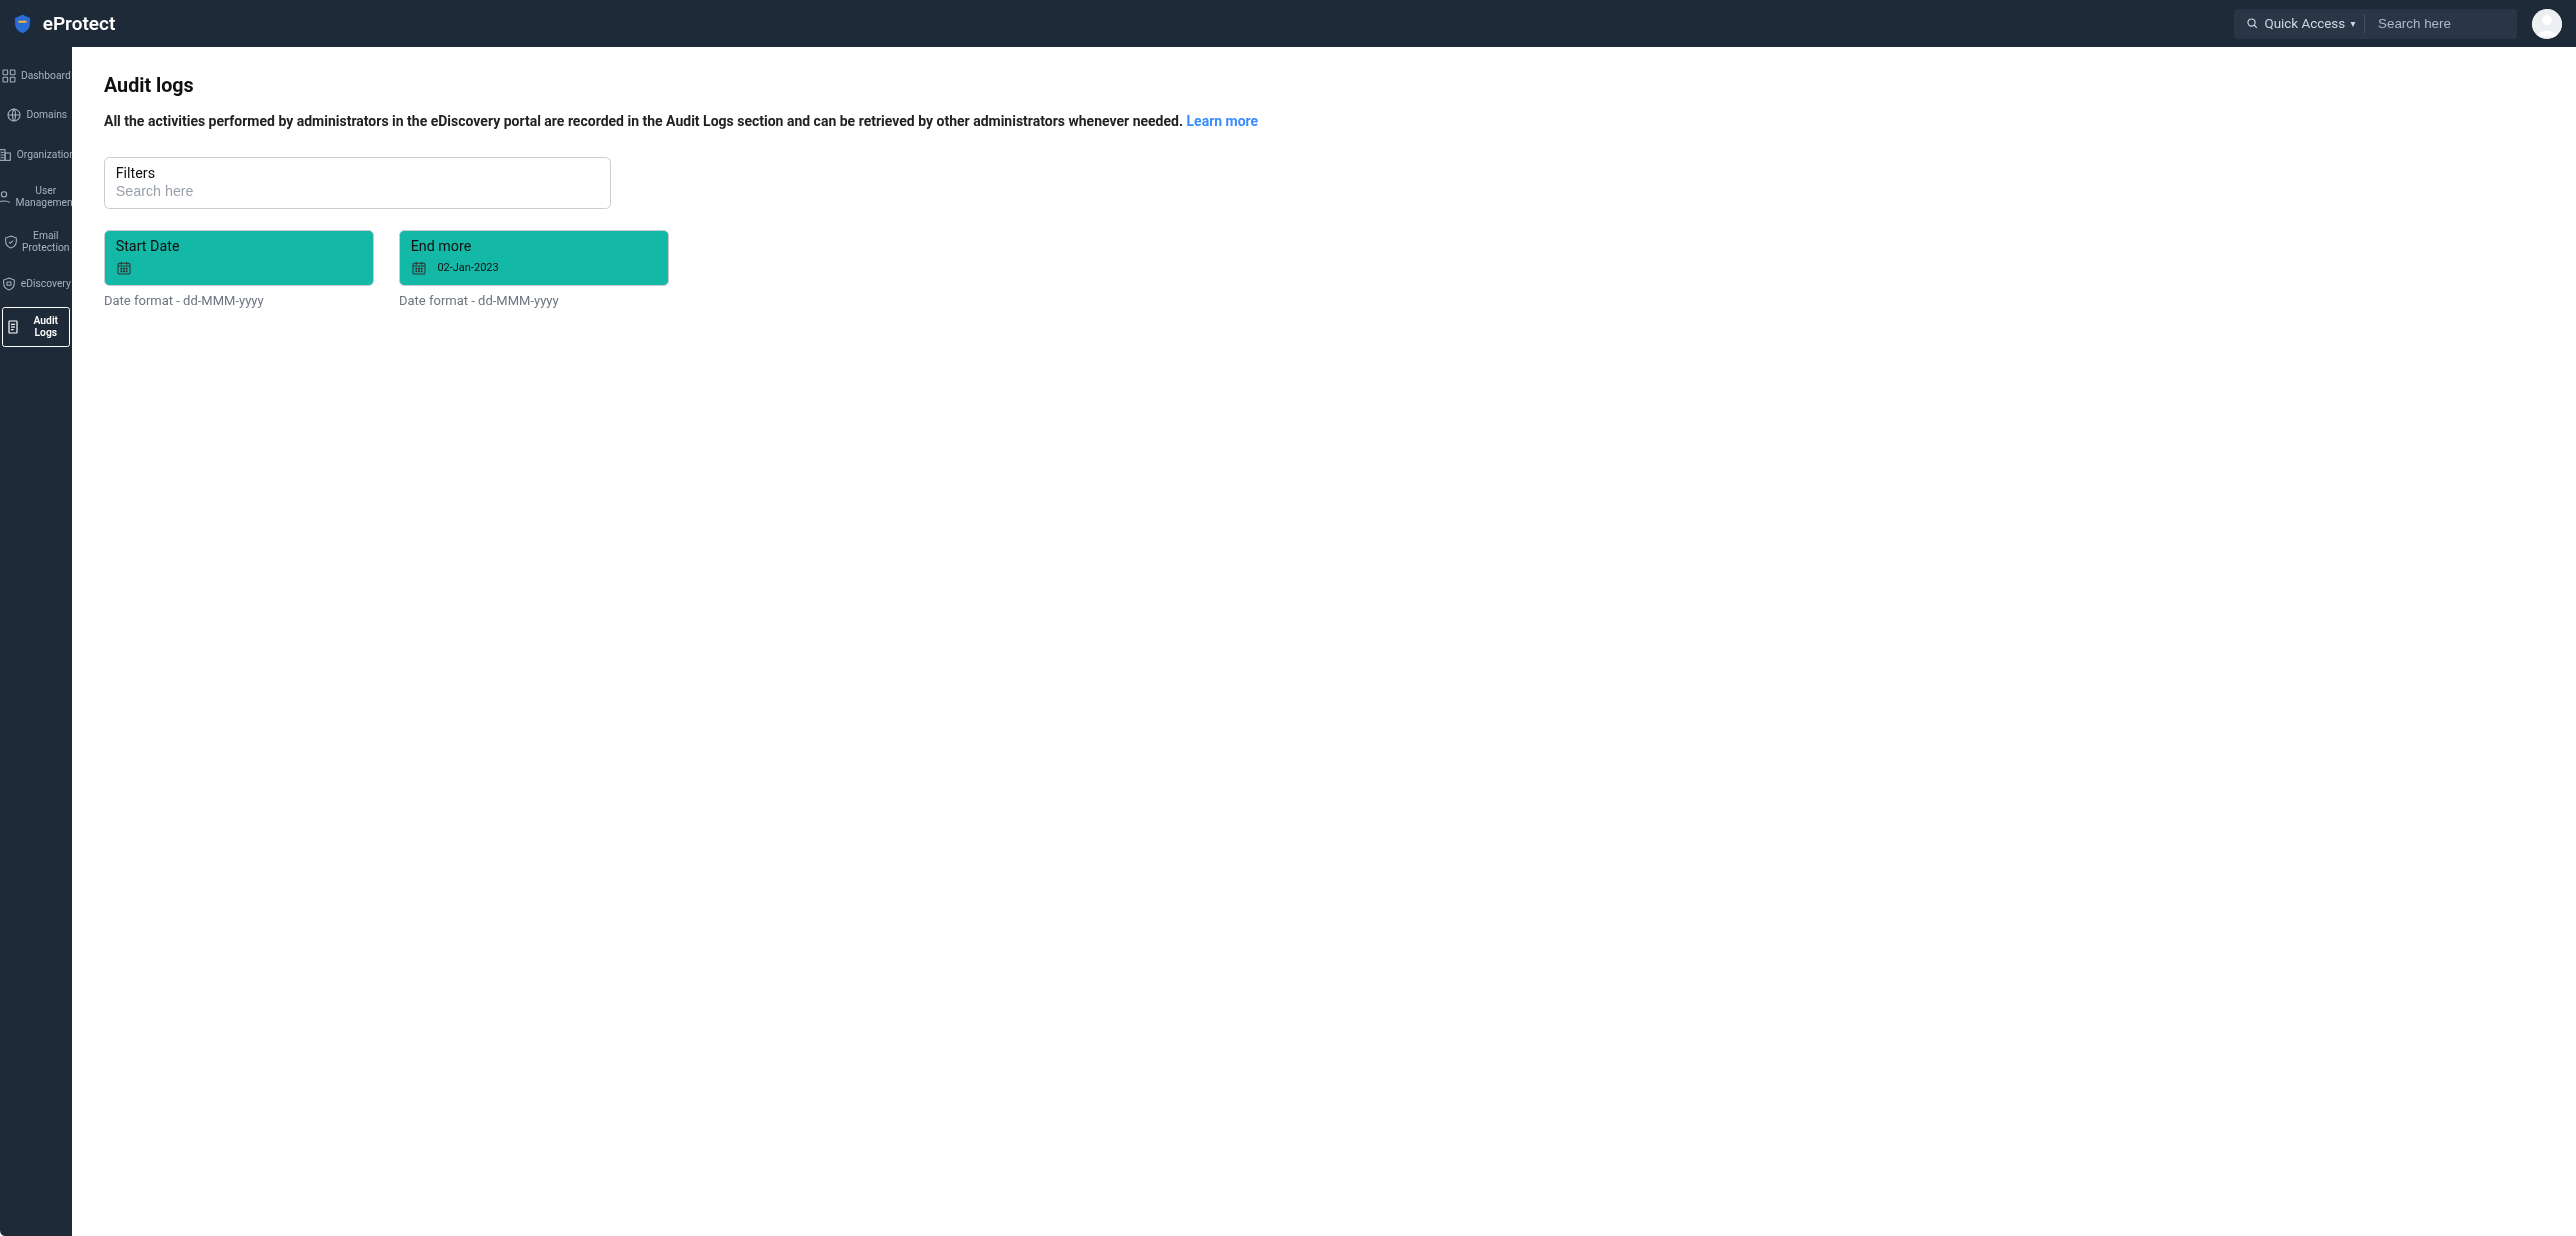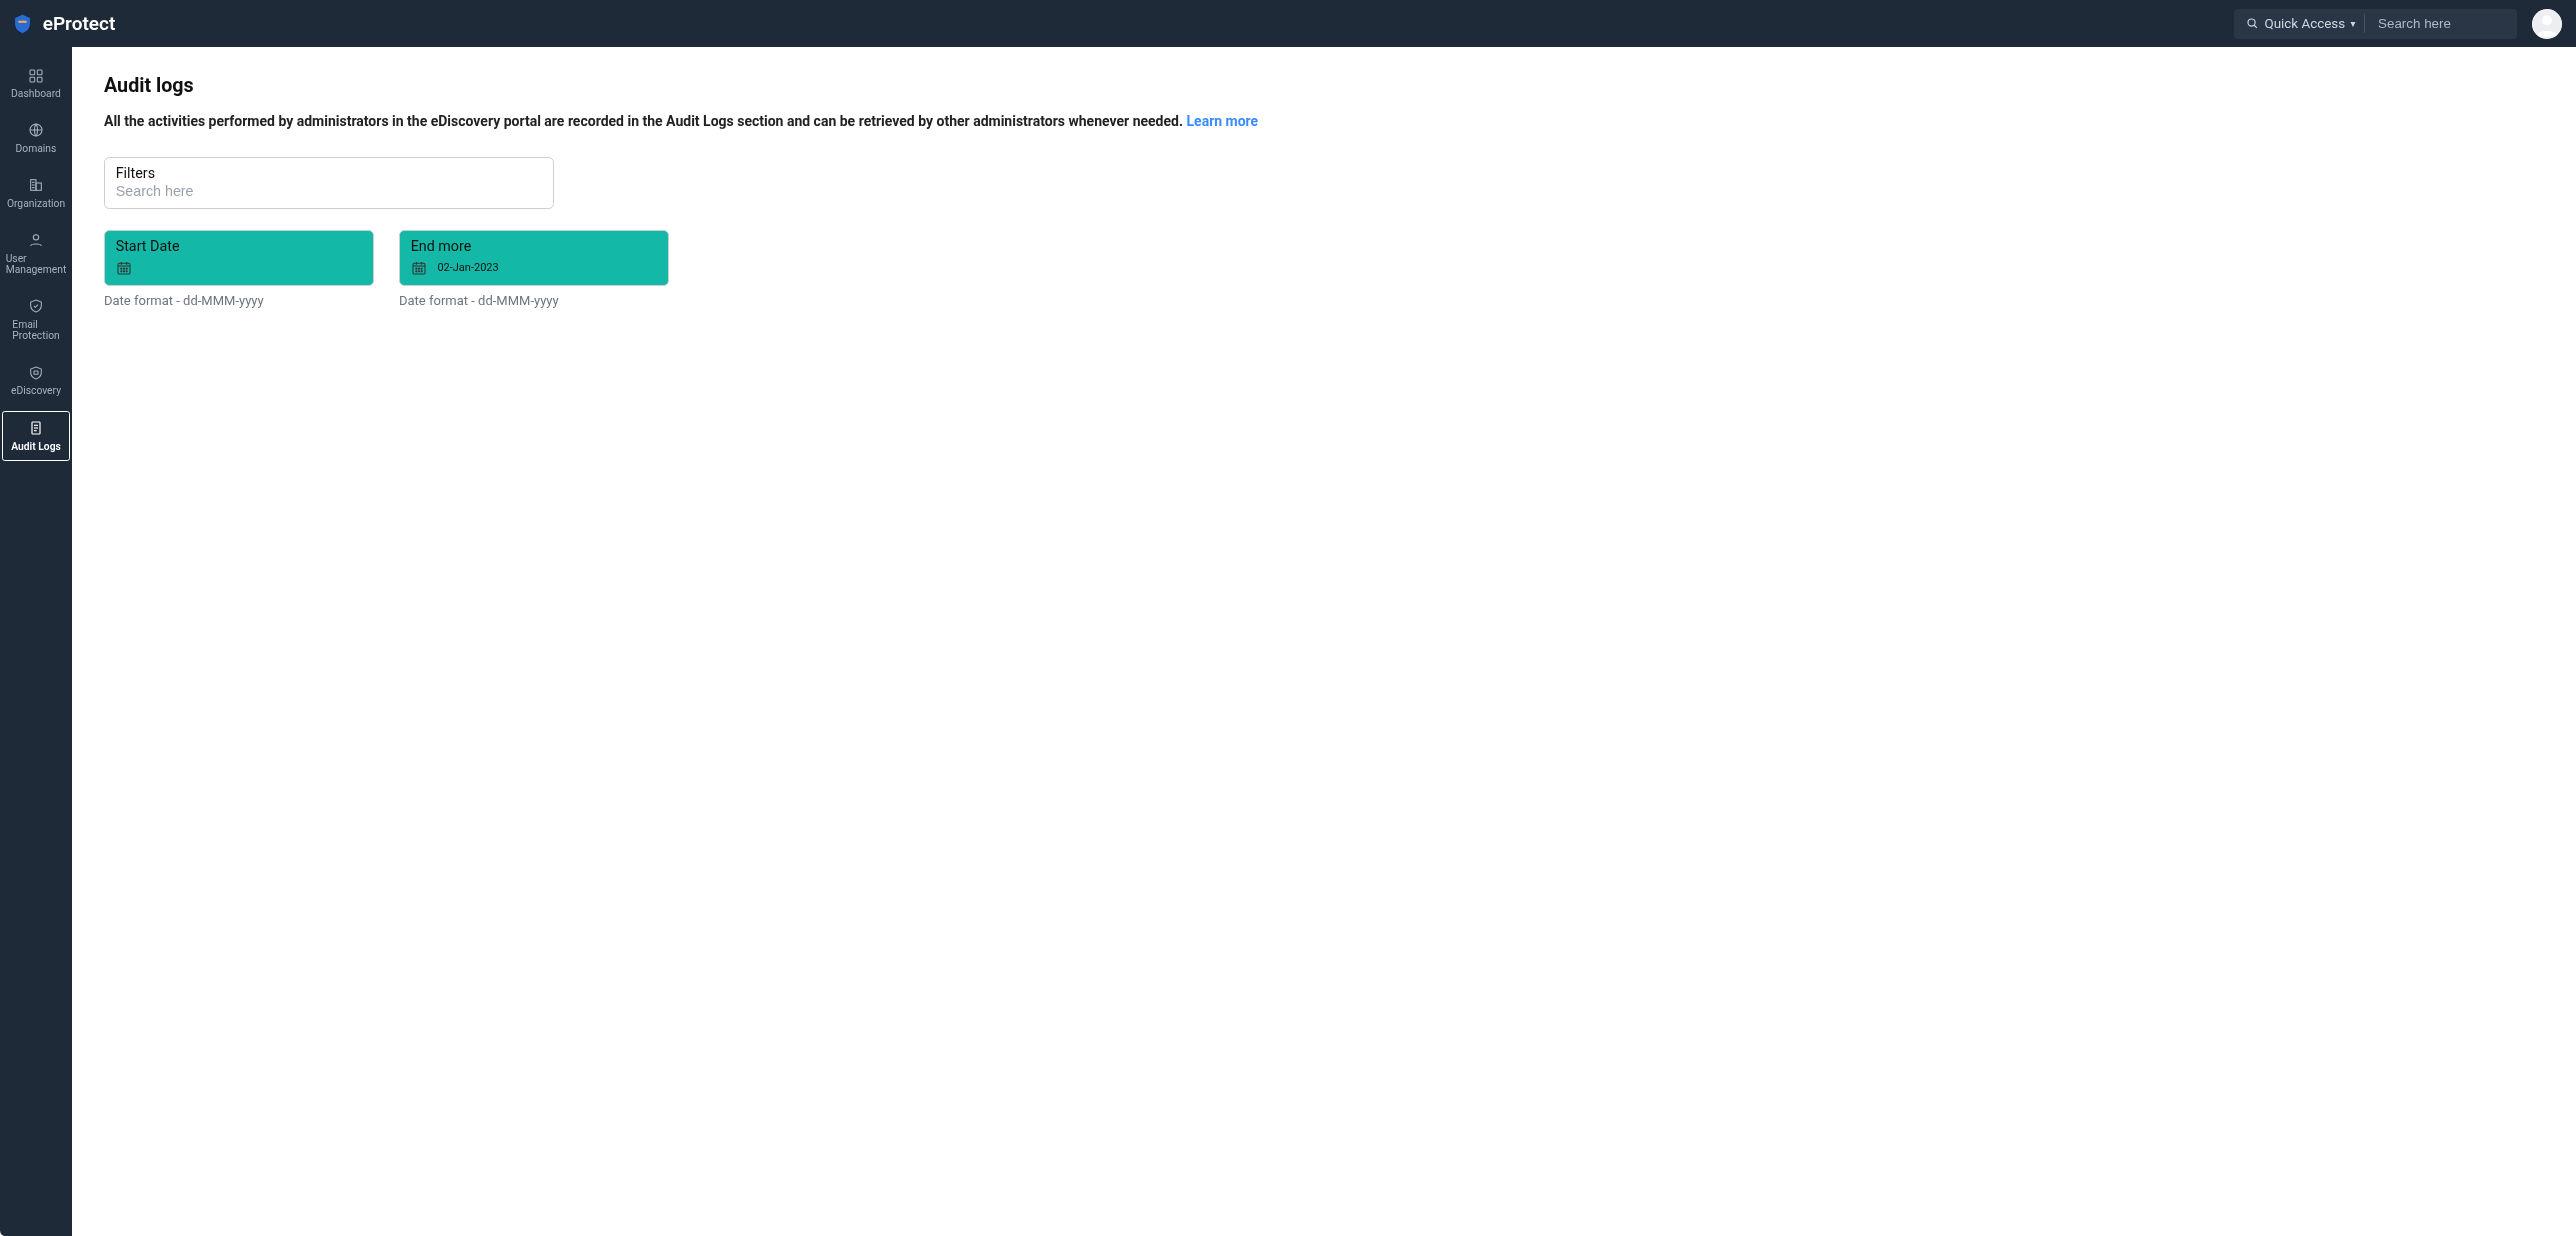--- a/index.html
+++ b/index.html
@@ -92,29 +92,28 @@
     display: flex;
     flex-direction: column;
     align-items: stretch;
     padding-top: 12.5px;
     gap: 7.2px;
     flex-shrink: 0;
     border-bottom-left-radius: 5.4px;
   }
   .sb-item {
     display: flex;
-    flex-direction: column;
     align-items: center;
     justify-content: center;
     gap: 3.6px;
     padding: 7.2px 1.8px;
     cursor: pointer;
     font-size: 10.3px;
     line-height: 11.6px;
-    text-align: left;
+    text-align: center;
     color: #a7b1c1;
     margin: 0 0.9px;
   }
   .sb-item .sb-icon {
     width: 18px; height: 18px;
     display: flex; align-items: center; justify-content: center;
     color: #a7b1c1;
   }
   .sb-item.active {
     border: 1.3px solid #ffffff;
@@ -144,21 +143,21 @@
     line-height: 19.7px;
     font-weight: bold;
   }
   .page-desc a {
     color: #3a8cff;
     text-decoration: none;
   }
 
   .filters-box {
     margin-top: 25px;
-    width: 450px;
+    width: 507px;
     border: 0.9px solid #c9cdd4;
     border-radius: 5.4px;
     padding: 7.2px 10.7px 9px 10.7px;
     background: #fff;
   }
   .filters-label {
     font-size: 14.3px;
     color: #111;
     margin-bottom: 1.8px;
   }

